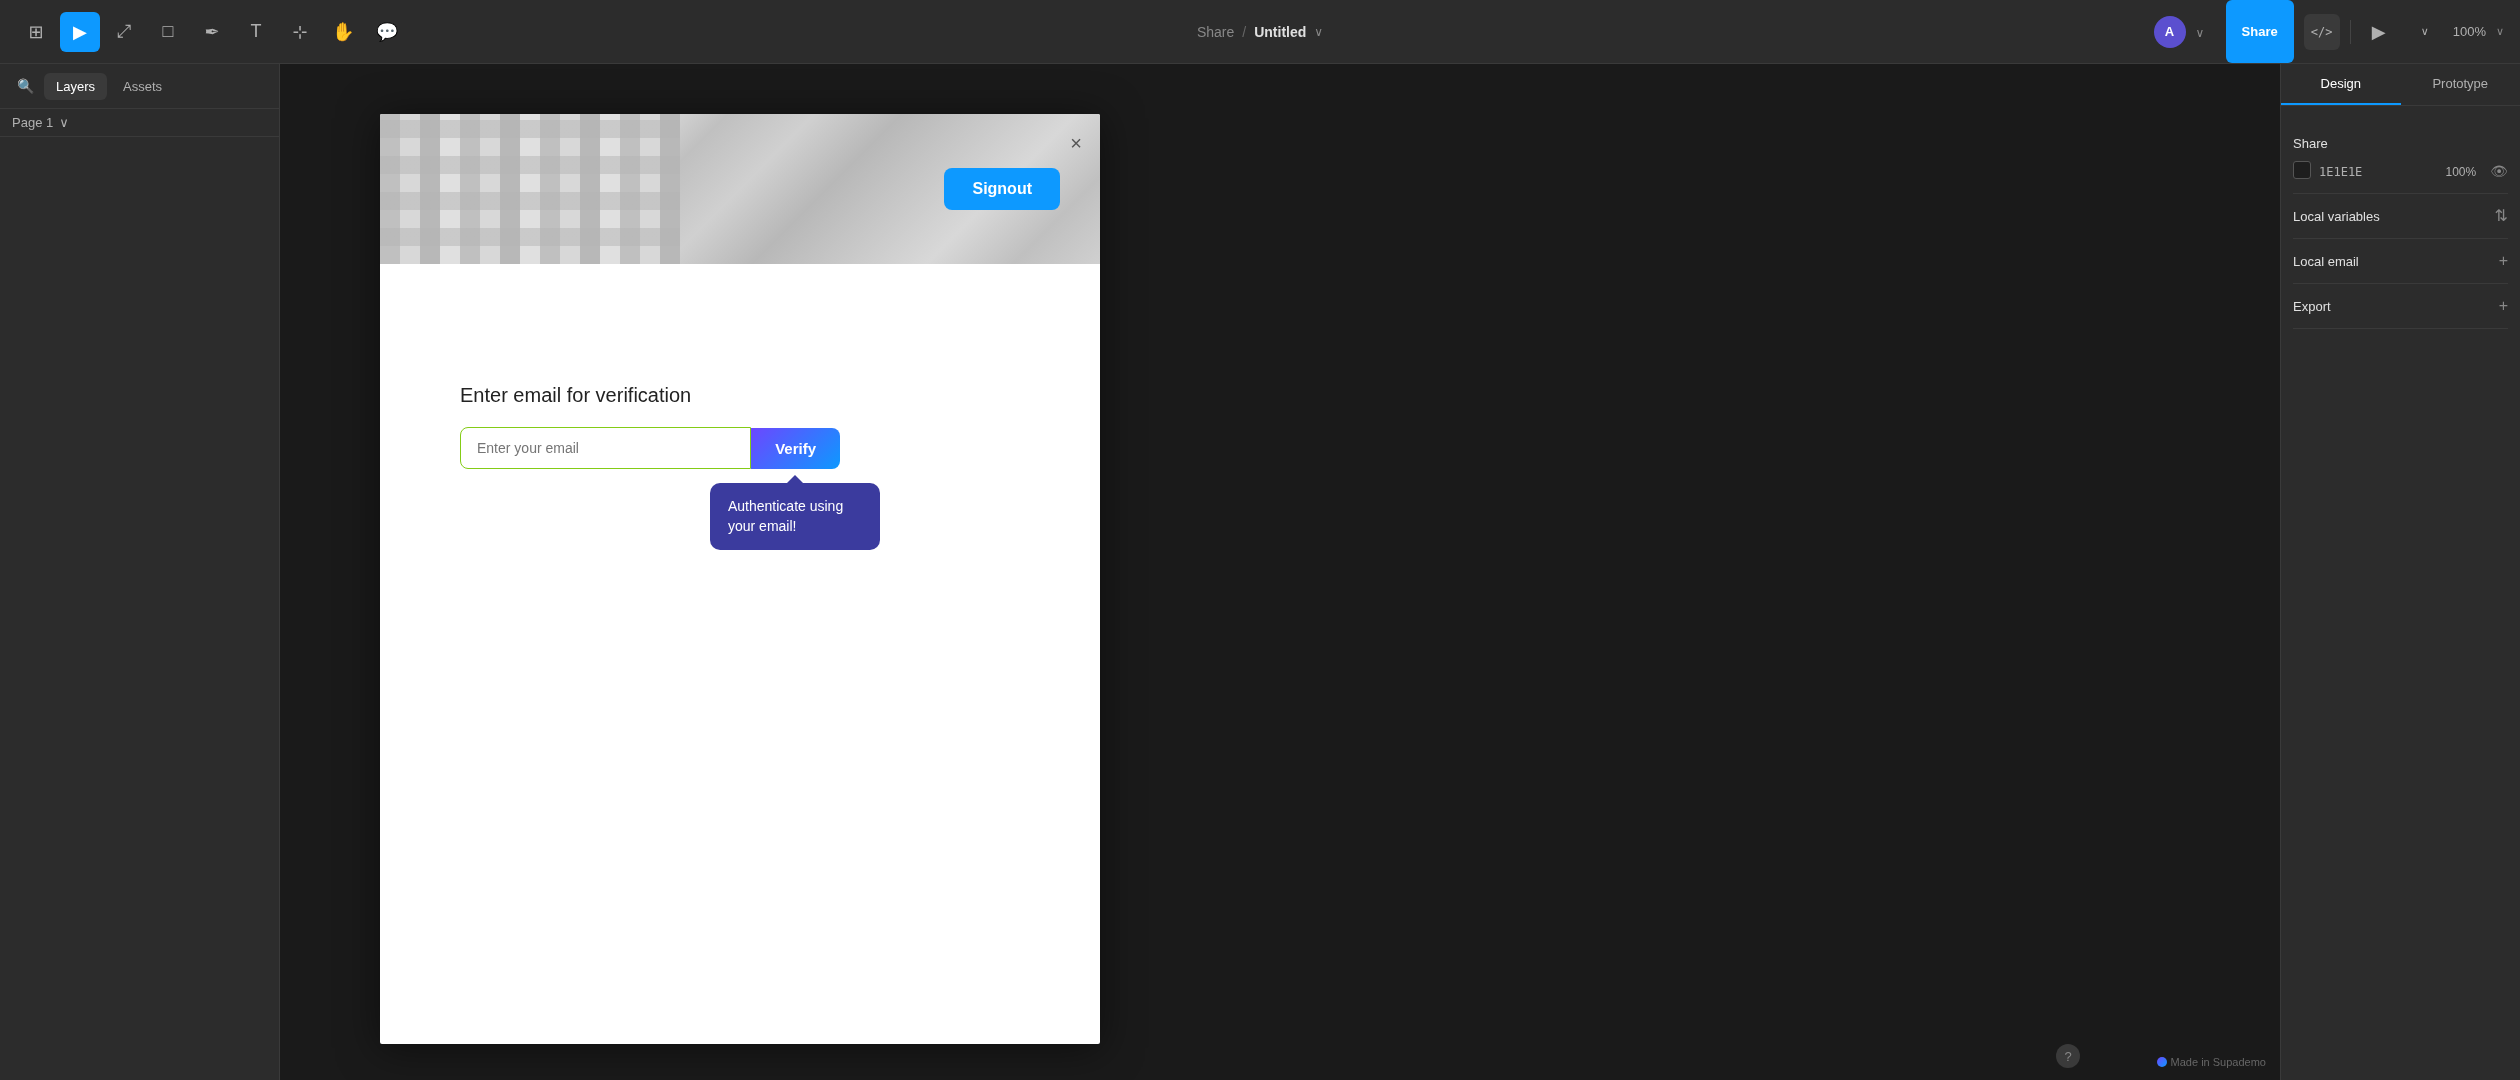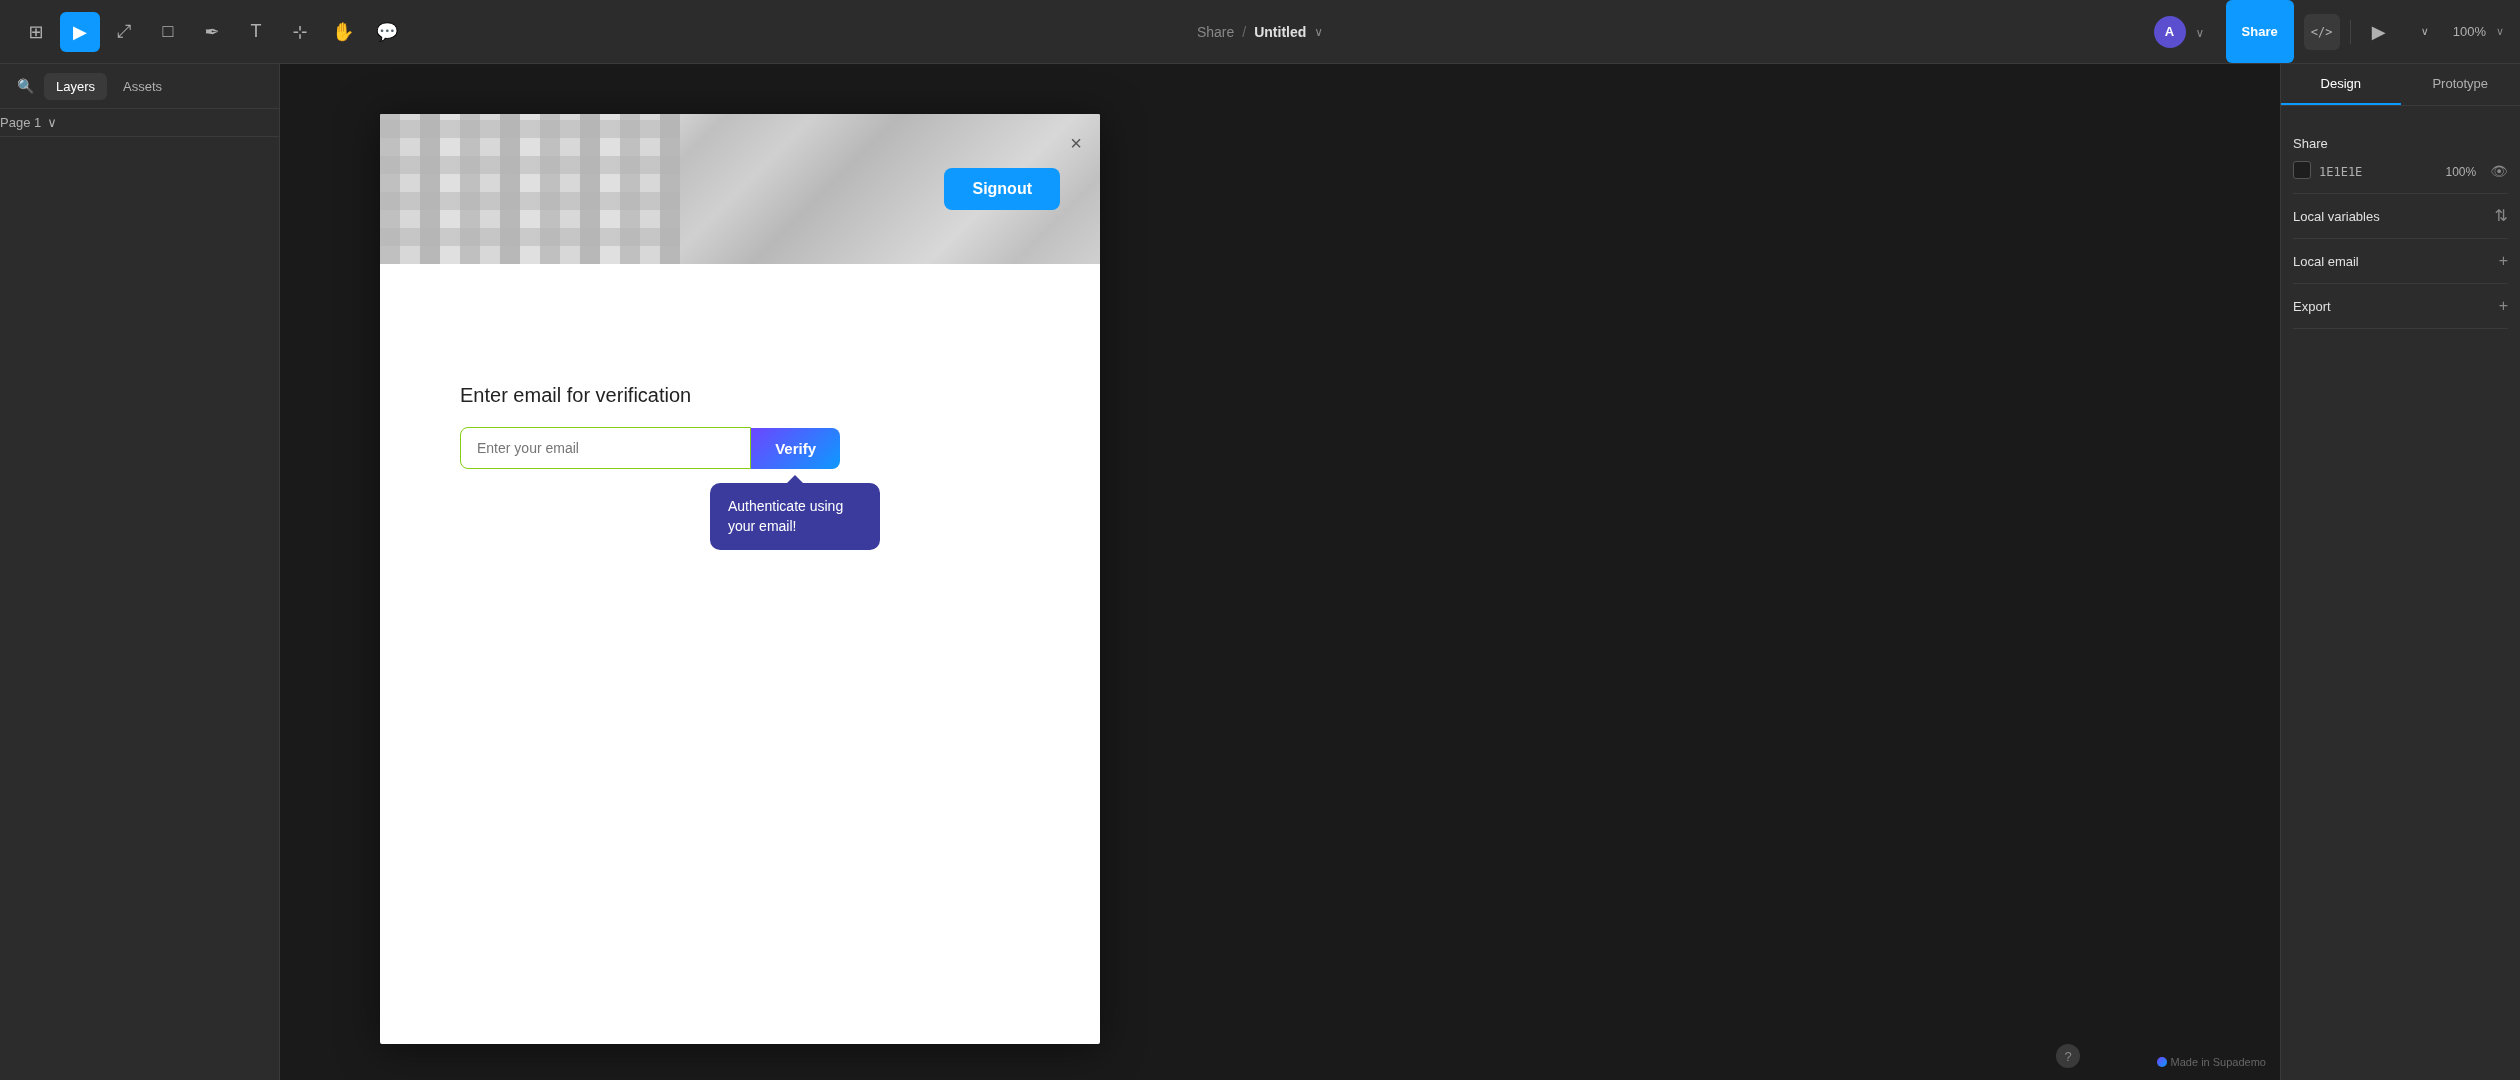--- a/index.html
+++ b/index.html
@@ -157,21 +157,21 @@
     .search-icon-btn {
       width: 28px; height: 28px;
       display: flex; align-items: center; justify-content: center;
       color: #888;
       cursor: pointer;
       font-size: 14px;
     }
     .page-selector {
       display: flex;
       align-items: flex-end;
-      padding: 6px 0;
+      padding: 6px 12px;
       gap: 6px;
       font-size: 13px;
       color: #b0b0b0;
       cursor: pointer;
       border-bottom: 1px solid #3a3a3a;
     }
     .left-panel-content {
       flex: 1;
     }
 

